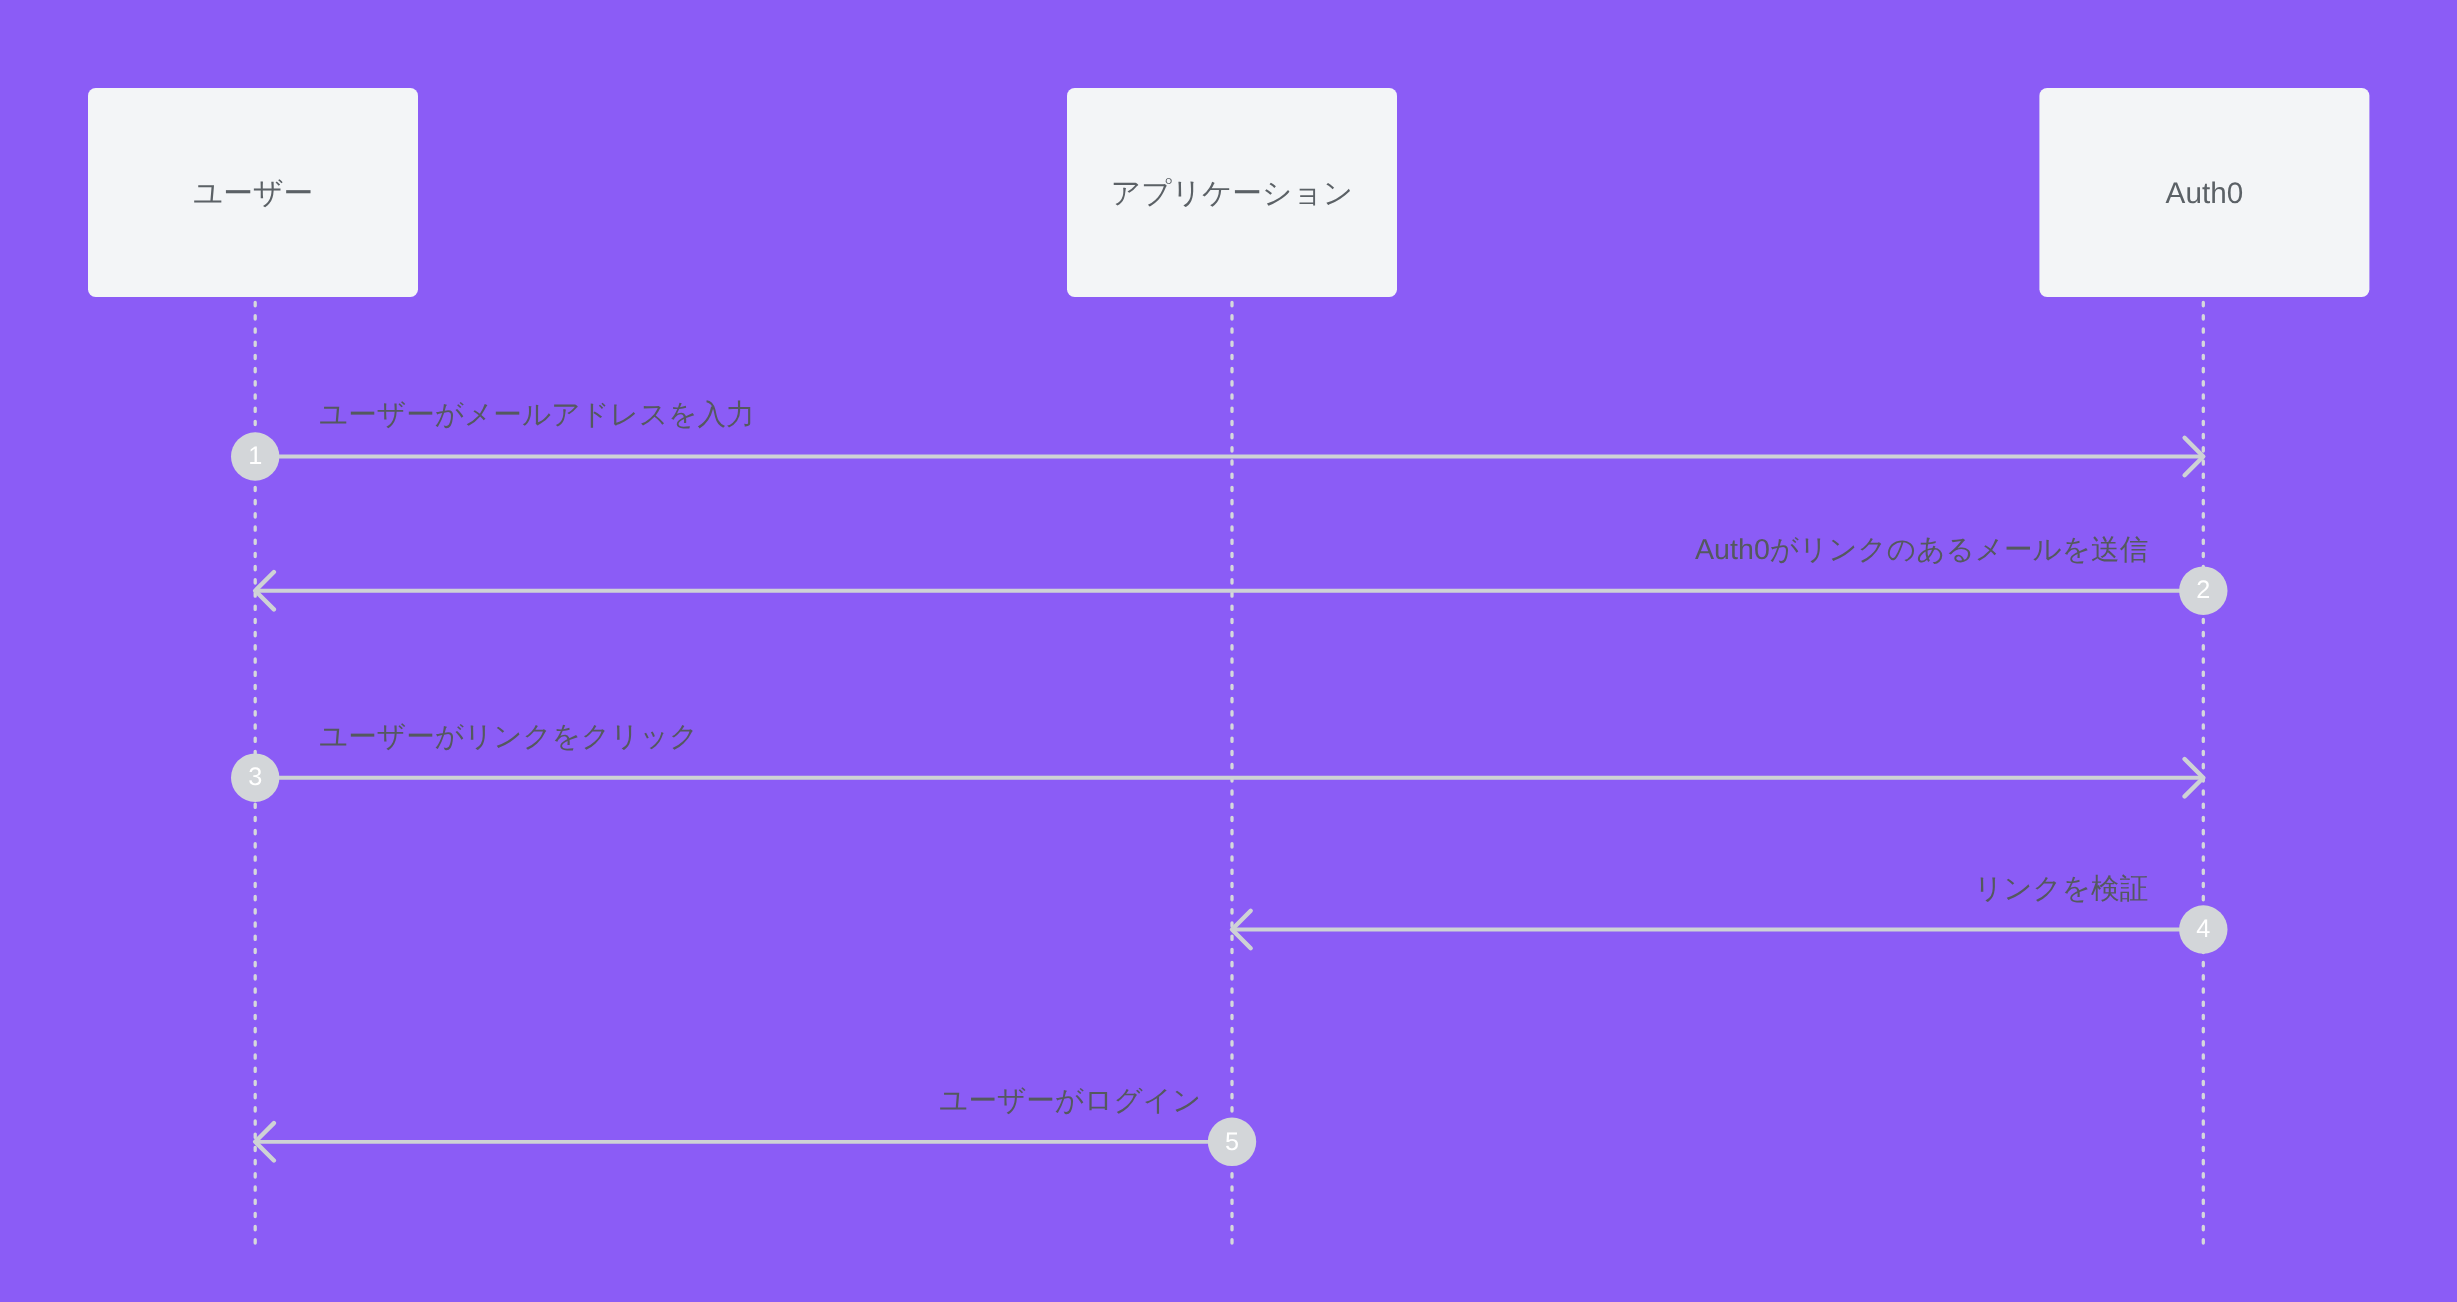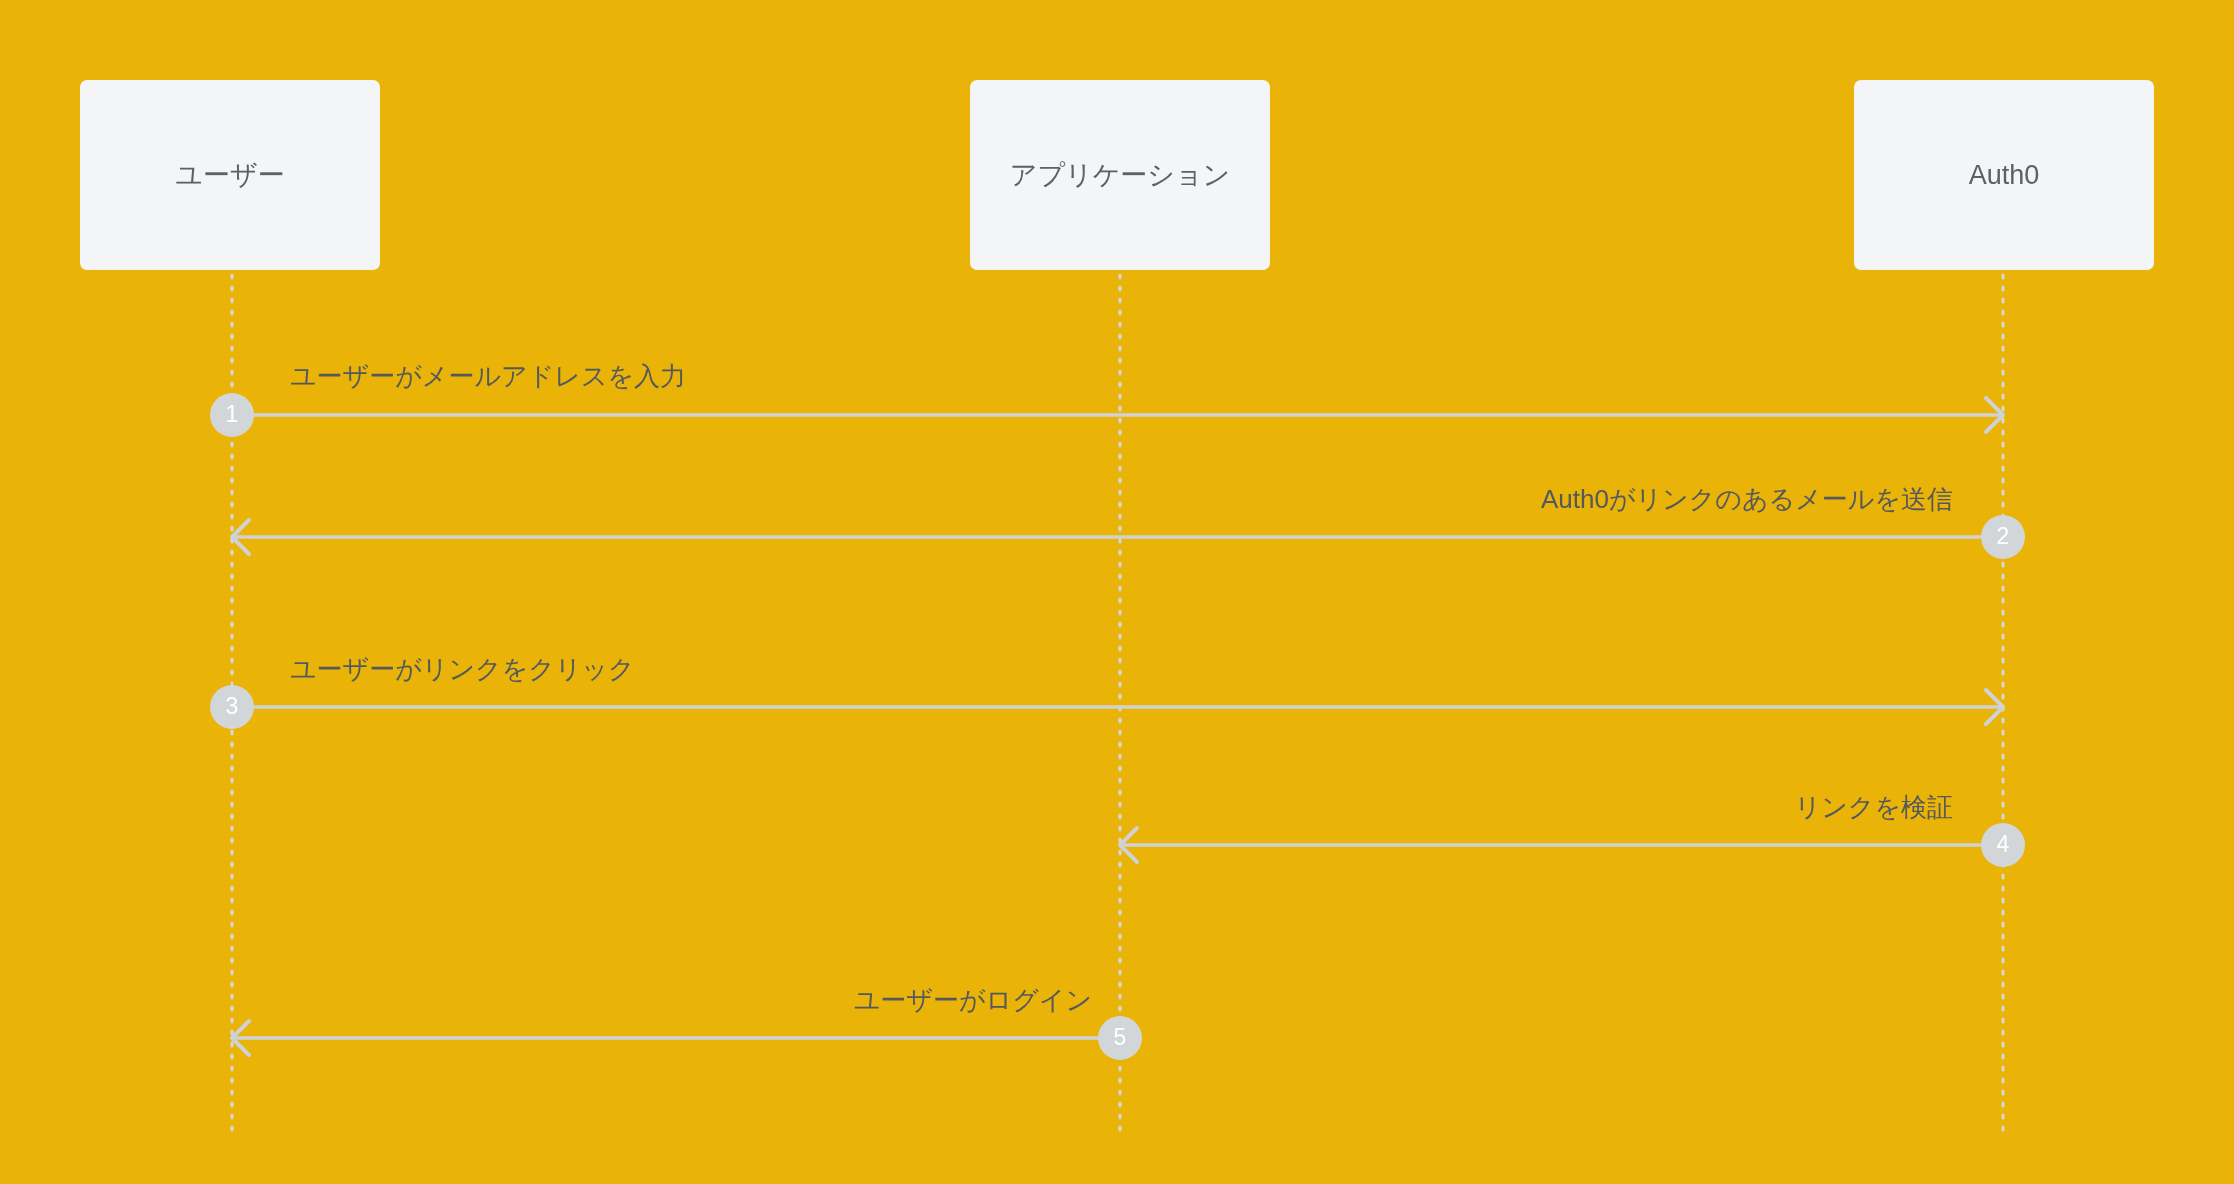--- a/index.html
+++ b/index.html
@@ -10,21 +10,21 @@
   body {
     width: 2234px;
     height: 1184px;
     overflow: hidden;
     font-family: "Liberation Sans", "DejaVu Sans", sans-serif;
   }
   #diagram-root {
     position: relative;
     width: 2234px;
     height: 1184px;
-    background: #eab308;
+    background: #8b5cf6;
     text-decoration: underline;
   }
   svg.sequence-canvas {
     display: block;
     width: 2234px;
     height: 1184px;
   }
   .participant-box {
     fill: #f3f5f7;
   }

